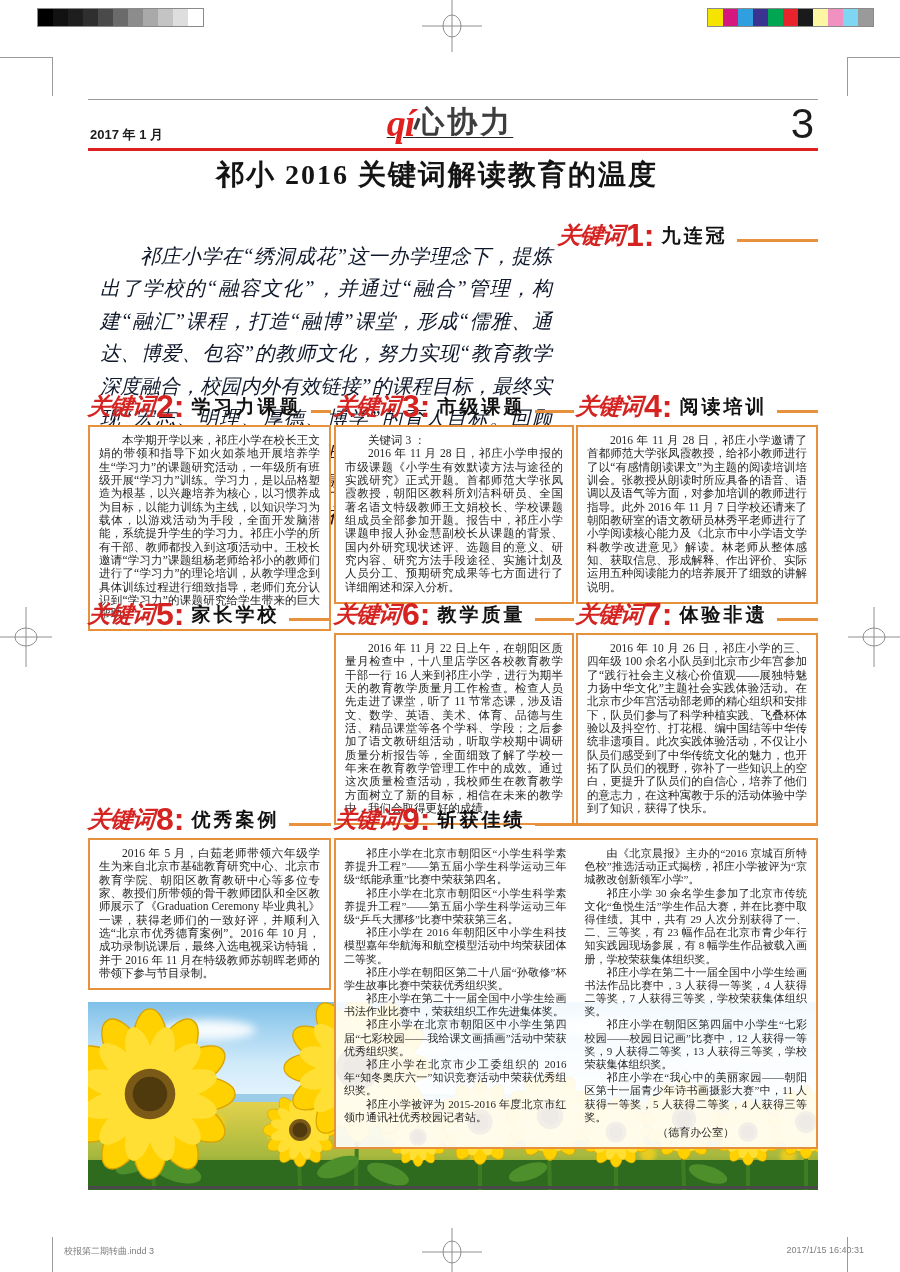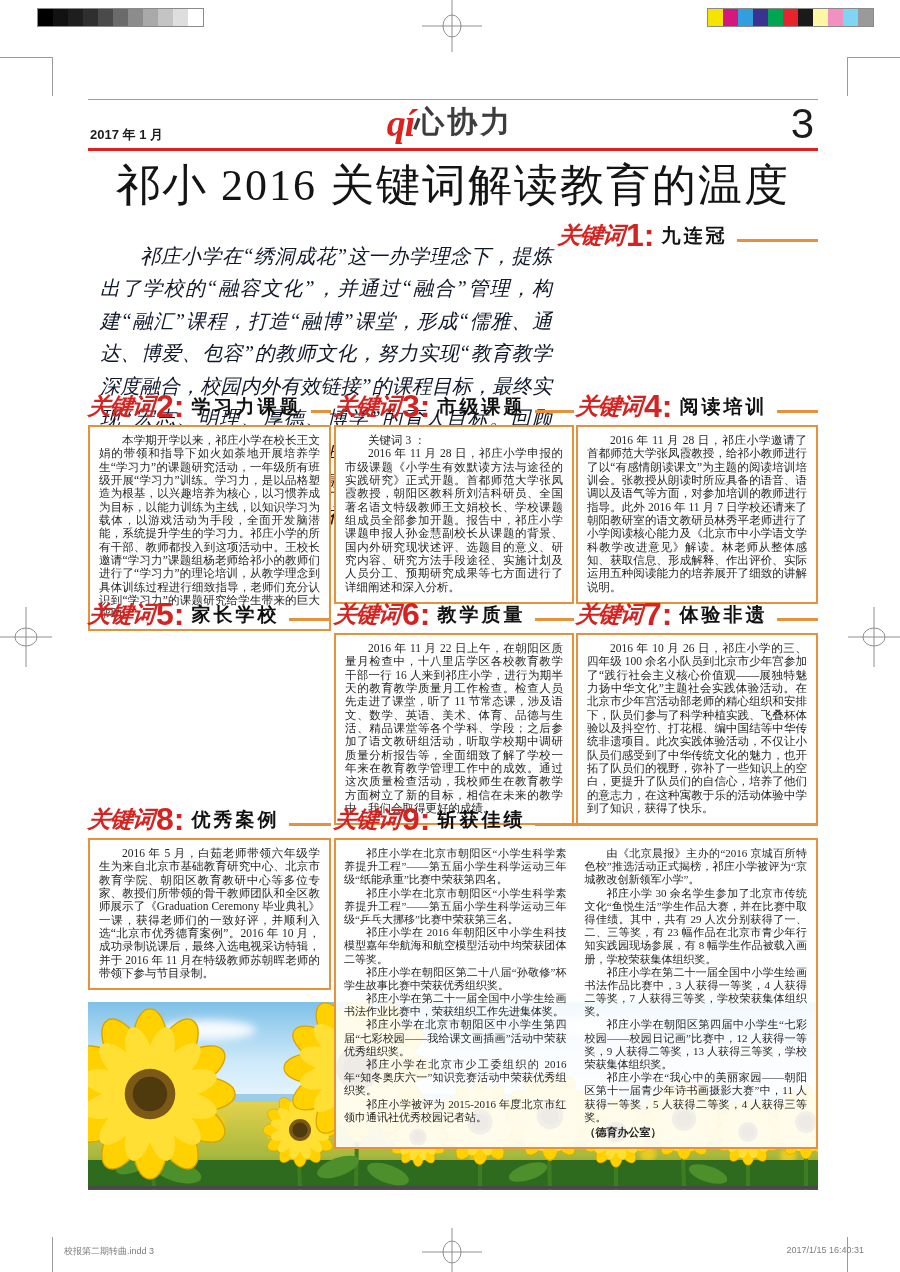--- a/index.html
+++ b/index.html
@@ -20,28 +20,28 @@
   .cc-tl{left:0;top:57px;border-right:1px solid #9a9a9a;border-top:1px solid #9a9a9a;}
   .cc-tr{right:0;top:57px;border-left:1px solid #9a9a9a;border-top:1px solid #9a9a9a;}
   .cc-bl{left:0;top:1237px;border-right:1px solid #9a9a9a;border-bottom:1px solid #9a9a9a;}
   .cc-br{right:0;top:1237px;border-left:1px solid #9a9a9a;border-bottom:1px solid #9a9a9a;}
   
   .rule-gray{position:absolute;left:88px;top:99px;width:730px;height:1px;background:#9b9b9b;}
   .rule-red{position:absolute;left:88px;top:148px;width:730px;height:3px;background:#e0201f;}
   .date{position:absolute;left:90px;top:126px;font-family:"Liberation Sans",sans-serif;
         font-size:13px;font-weight:bold;color:#1c1c1c;}
   .logo{position:absolute;left:0;top:101px;width:900px;text-align:center;
-        font-family:"Liberation Sans",sans-serif;font-weight:bold;}
+        font-family:"Liberation Sans",sans-serif;font-weight:bold;text-decoration:underline;}
   .logo .q{color:#e0201f;font-style:italic;font-size:38px;letter-spacing:-1px;
            font-family:"Liberation Serif",serif;}
   .logo .rest{color:#3d3d3d;font-size:30px;letter-spacing:3px;vertical-align:4px;}
   .pagenum{position:absolute;right:86px;top:100px;font-size:42px;color:#1c1c1c;
            font-family:"Liberation Sans",sans-serif;}
-  .headline{position:absolute;left:88px;top:156px;width:730px;text-align:center;
-            font-size:44px;font-weight:normal;color:#141414;letter-spacing:2px;
+  .headline{position:absolute;left:72px;top:156px;width:730px;text-align:center;
+            font-size:28px;font-weight:bold;color:#141414;letter-spacing:2px;
             font-family:"Liberation Serif",serif;}
   
   .intro{position:absolute;left:100px;top:240px;width:452px;
          font-style:italic;font-size:20px;line-height:1.62;color:#0f172a;
          text-align:justify;}
   .intro p{margin:0;text-indent:2em;}
   
   .kw-sec{position:absolute;}
   .kw-head{display:flex;align-items:flex-end;height:32px;white-space:nowrap;}
   .kw-label{color:#d42321;font-size:23px;font-weight:bold;font-style:italic;
@@ -50,21 +50,21 @@
           margin-left:2px;font-family:"Liberation Sans",sans-serif;}
   .kw-title{color:#111;font-size:19px;font-weight:bold;margin-left:7px;
             letter-spacing:3px;padding-bottom:2px;}
   .kw-rule{flex:1;height:3px;background:#e8913c;margin:0 0 9px 10px;min-width:8px;}
   .kw-box{border:2px solid #e8913c;background:#fff;margin-top:3px;
           padding:7px 9px 8px;font-size:11.5px;line-height:1.16;
           text-align:justify;color:#1f1f1f;}
   .kw-box p{margin:0;text-indent:2em;}
   #sec-kw9 .kw-box{column-count:2;column-gap:18px;font-size:11px;line-height:1.2;
                    background:rgba(255,255,255,0.9);padding-left:8px;}
-  .kw-sign{text-align:left;text-indent:0 !important;font-weight:bold;margin-top:2px !important;}
+  .kw-sign{text-align:center;text-indent:0 !important;font-weight:normal;margin-top:2px !important;}
   
   .photo-strip{position:absolute;left:88px;top:1002px;width:730px;height:188px;z-index:0;}
   .layer-over{z-index:1;}
   
   .slug{position:absolute;top:1245px;font-size:9px;color:#7d7d7d;
         font-family:"Liberation Sans",sans-serif;text-align:right;}
   .slug-left{left:64px;}
   .slug-right{right:36px;margin-left:43px;}
 </style>
 </head>

